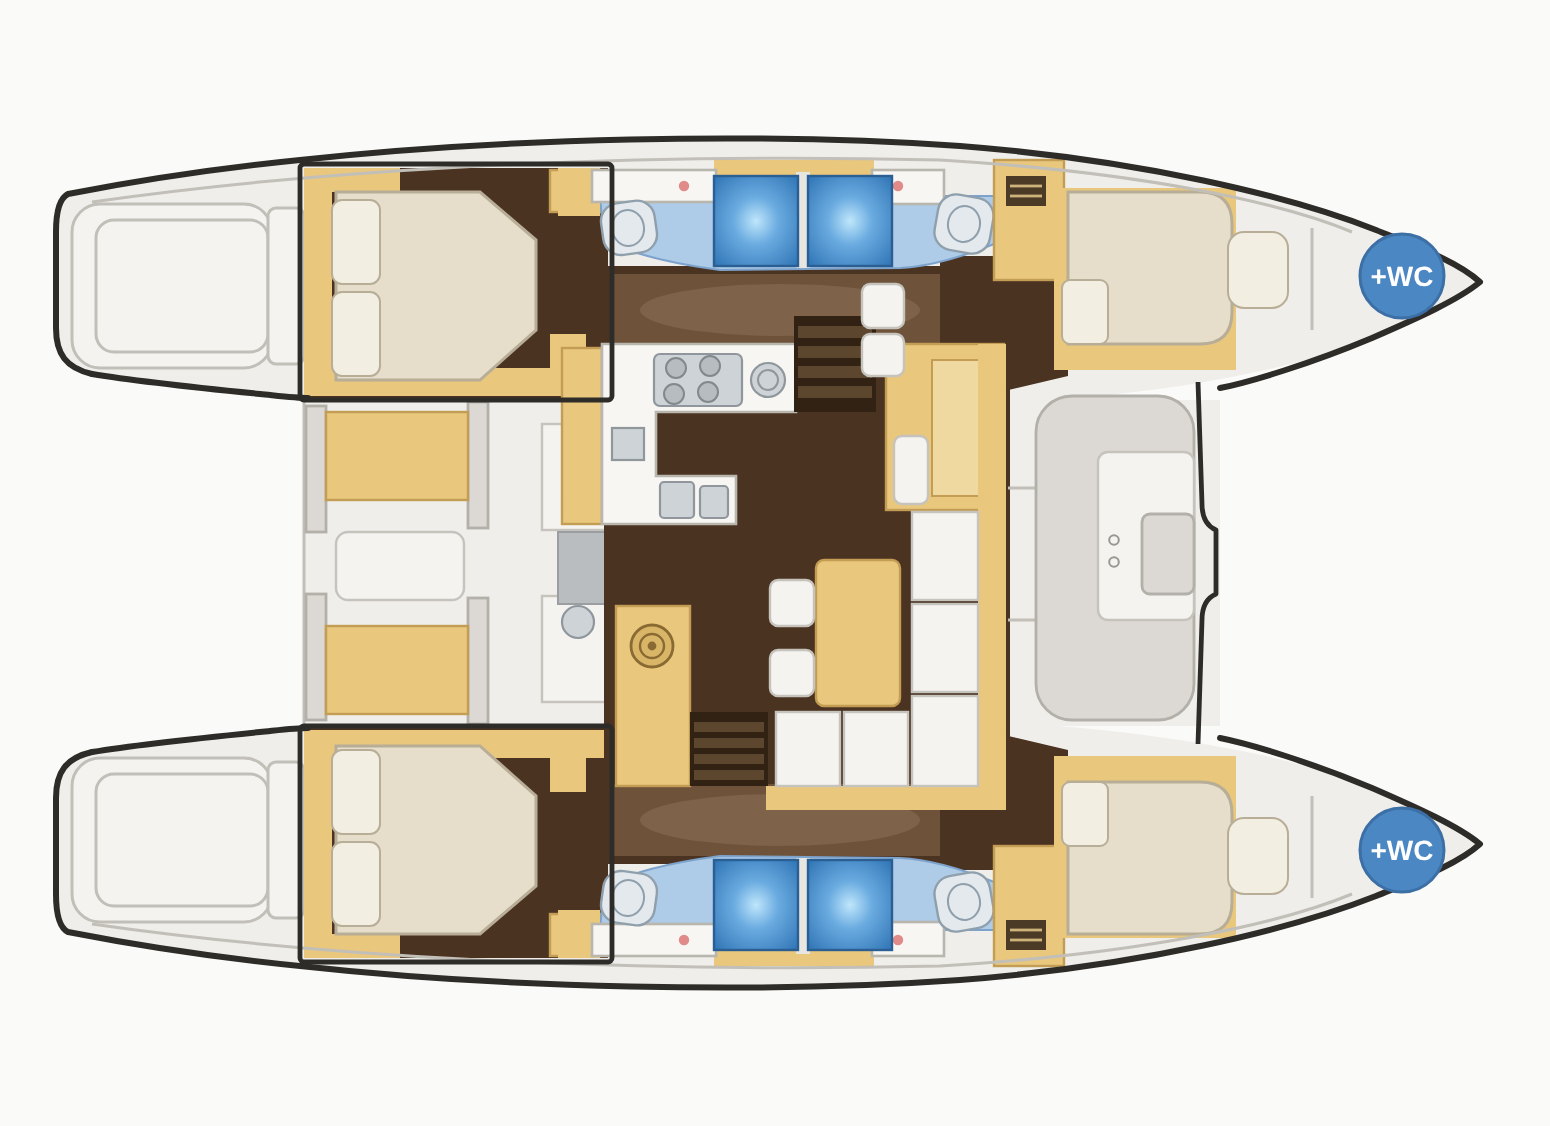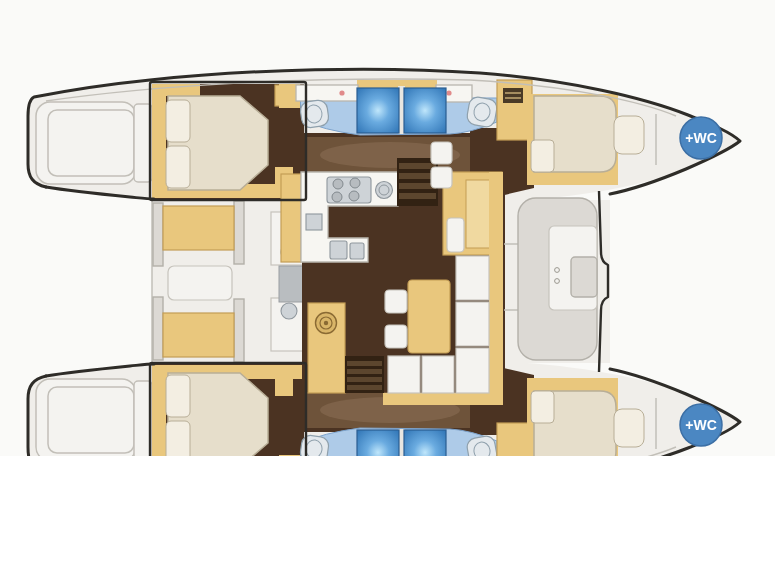--- a/index.html
+++ b/index.html
@@ -1,16 +1,16 @@
 <!DOCTYPE html>
 <html style="--background: #fafaf8; --deck: #f0eeea; --platform: #f4f3f0; --hull-outline: #2e2c28; --deck-line: #c2bfb8; --cabin-floor: #4b3322; --corridor-floor: #6e533a; --floor-highlight: #8d7257; --wood: #e9c77d; --wood-edge: #c49d55; --bed: #e6decb; --bed-edge: #b8ae97; --pillow: #f3eee2; --counter: #f7f6f2; --counter-edge: #b9b6ae; --bath-floor: #aecbe8; --bath-edge: #7da3cc; --shower-dark: #2f74b5; --shower-glow: #bfe6fb; --fixture: #e4e9ed; --fixture-edge: #8fa0ac; --stairs-dark: #322213; --stairs-light: #5c462e; --badge: #4b87c2; --badge-text: #ffffff; --faucet: #e08a8a;"><head>
 <meta charset="utf-8">
 <style>
   html,body{margin:0;padding:0;background:#ffffff;}
-  .stage{position:relative;width:775px;height:456px;background:var(--background,#fafaf8);overflow:hidden;
+  .stage{position:relative;width:775px;height:563px;background:var(--background,#fafaf8);overflow:hidden;
          font-family:"Liberation Sans", sans-serif;}
   svg{display:block}
   .deck{fill:var(--deck)}
   .outline{fill:none;stroke:var(--hull-outline);stroke-width:3;stroke-linecap:round;stroke-linejoin:round}
   .outline2{fill:none;stroke:var(--hull-outline);stroke-width:2.4;stroke-linejoin:round}
   .deckline{fill:none;stroke:var(--deck-line);stroke-width:1.5}
   .platform{fill:var(--platform);stroke:var(--deck-line);stroke-width:1.5}
   .floor{fill:var(--cabin-floor)}
   .corridor{fill:var(--corridor-floor)}
   .hl{fill:var(--floor-highlight);opacity:.5}

